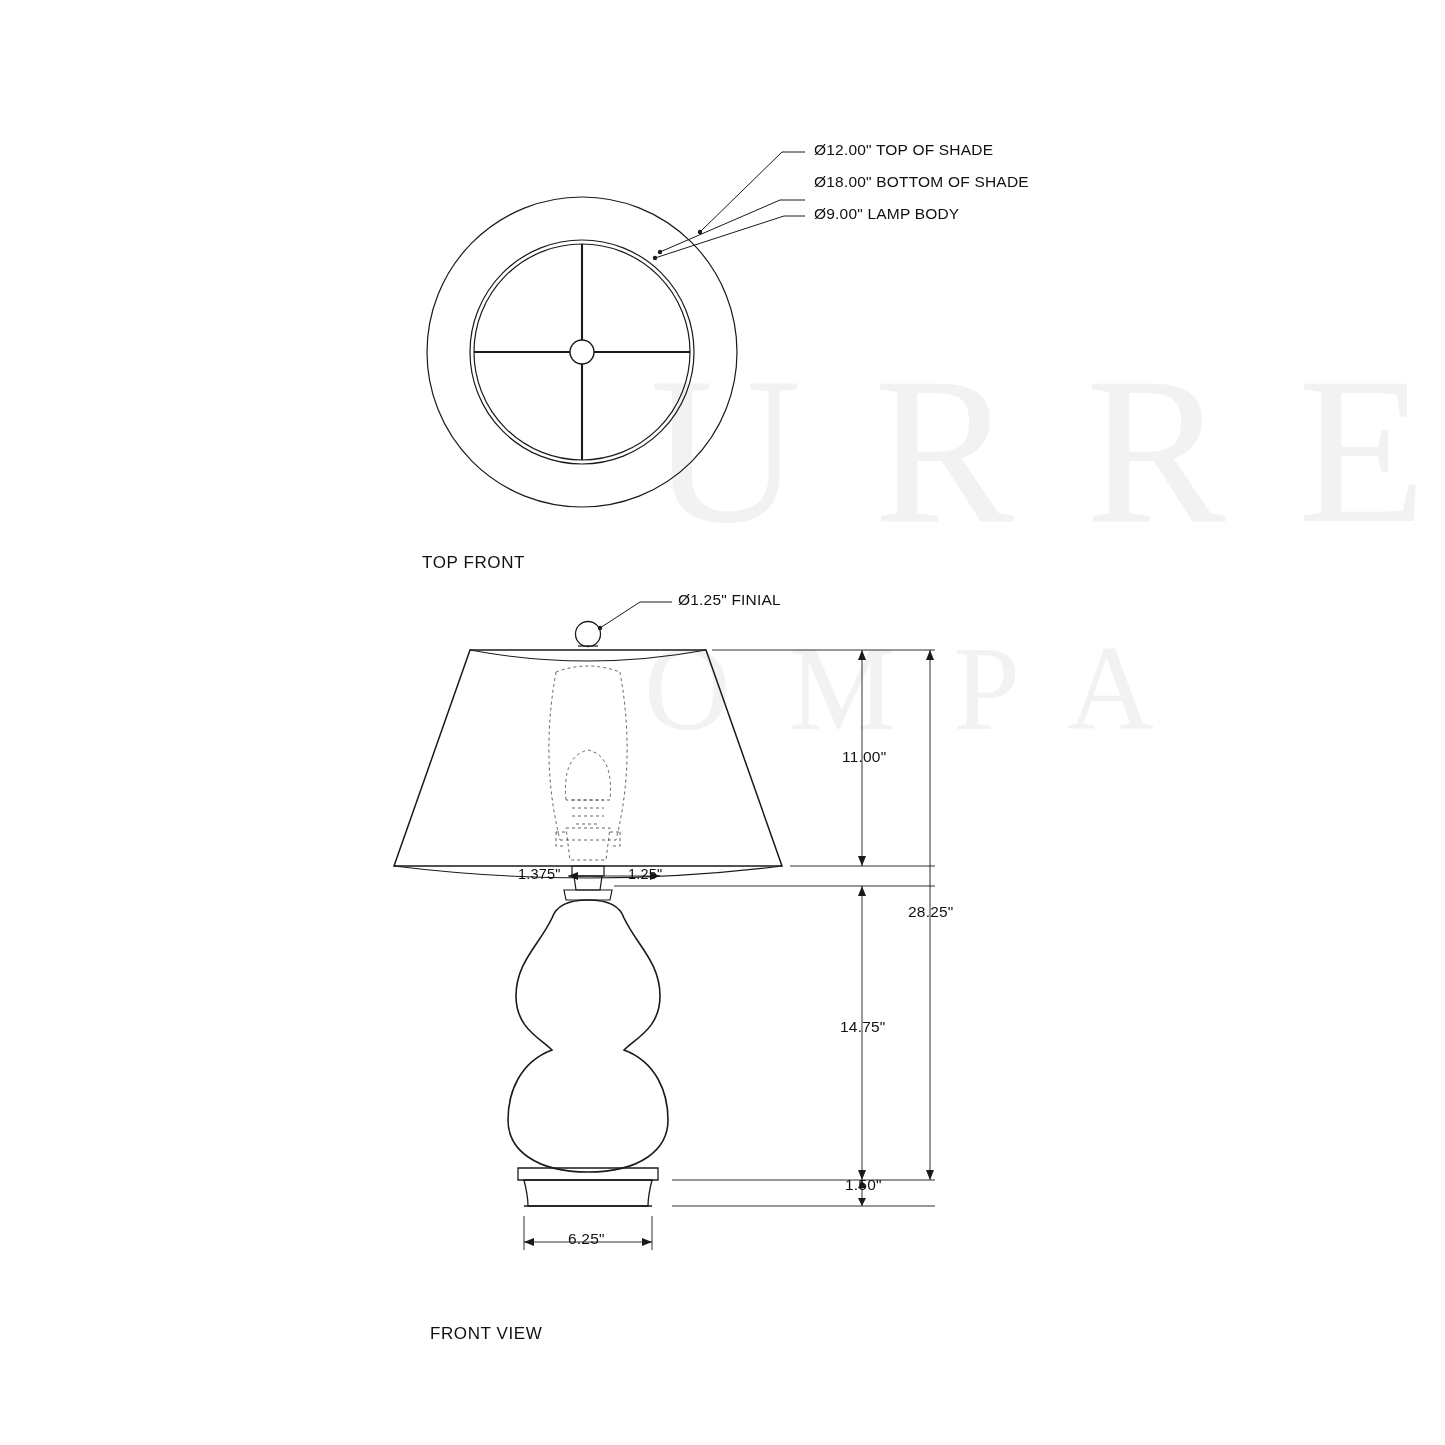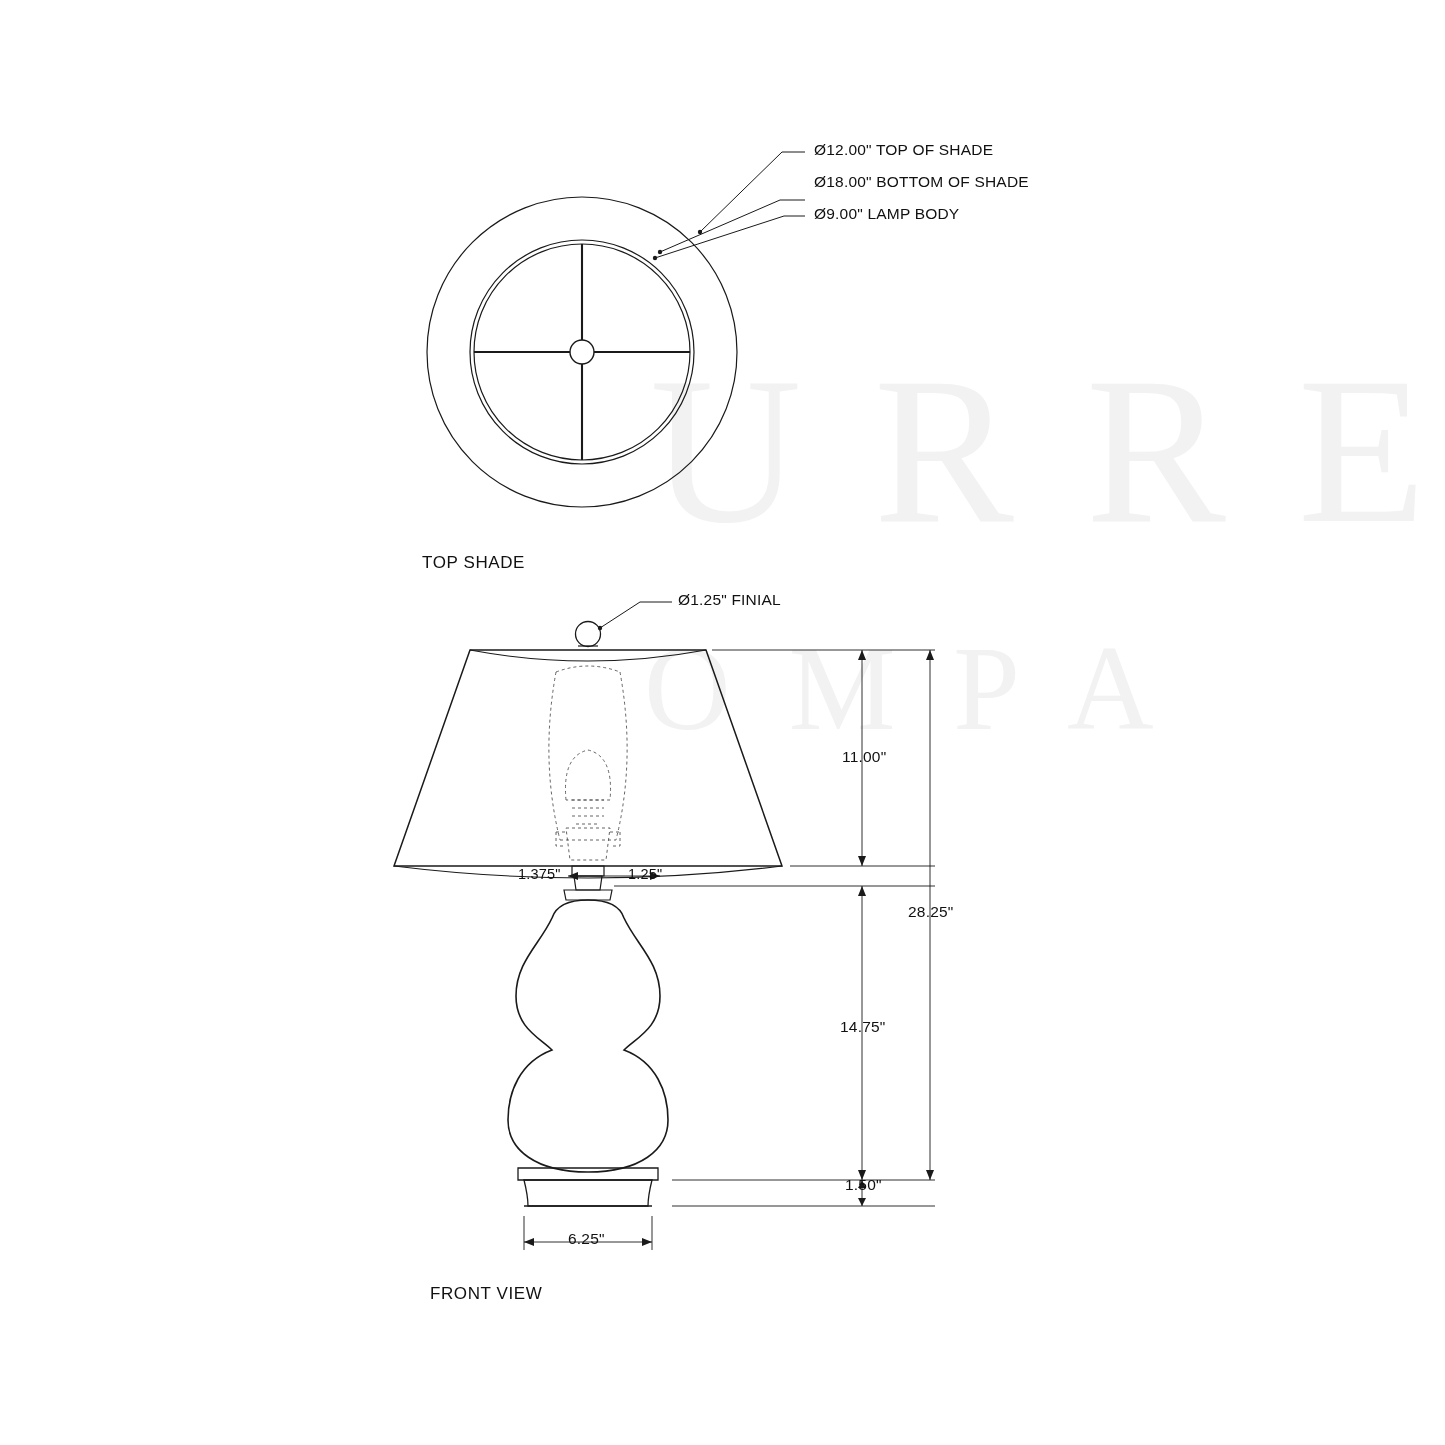--- a/index.html
+++ b/index.html
@@ -173,22 +173,22 @@
         <circle cx="600" cy="628" r="2.2"></circle>
       </g>
     </g>
   </svg>
 
   <div class="label" style="left:814px; top:141px;">Ø12.00" TOP OF SHADE</div>
   <div class="label" style="left:814px; top:173px;">Ø18.00" BOTTOM OF SHADE</div>
   <div class="label" style="left:814px; top:205px;">Ø9.00" LAMP BODY</div>
   <div class="label" style="left:678px; top:591px;">Ø1.25" FINIAL</div>
 
-  <div class="viewname" style="left:422px; top:553px;">TOP SHADE</div>
-  <div class="viewname" style="left:430px; top:1284px;">FRONT VIEW</div>
+  <div class="viewname" style="left:422px; top:553px;">TOP FRONT</div>
+  <div class="viewname" style="left:430px; top:1324px;">FRONT VIEW</div>
 
   <div class="label" style="left:842px; top:748px;">11.00"</div>
   <div class="label small" style="left:518px; top:866px;">1.375"</div>
   <div class="label small" style="left:628px; top:866px;">1.25"</div>
   <div class="label" style="left:908px; top:903px;">28.25"</div>
   <div class="label" style="left:840px; top:1018px;">14.75"</div>
   <div class="label" style="left:845px; top:1176px;">1.50"</div>
   <div class="label" style="left:568px; top:1230px;">6.25"</div>
 
 </div>

